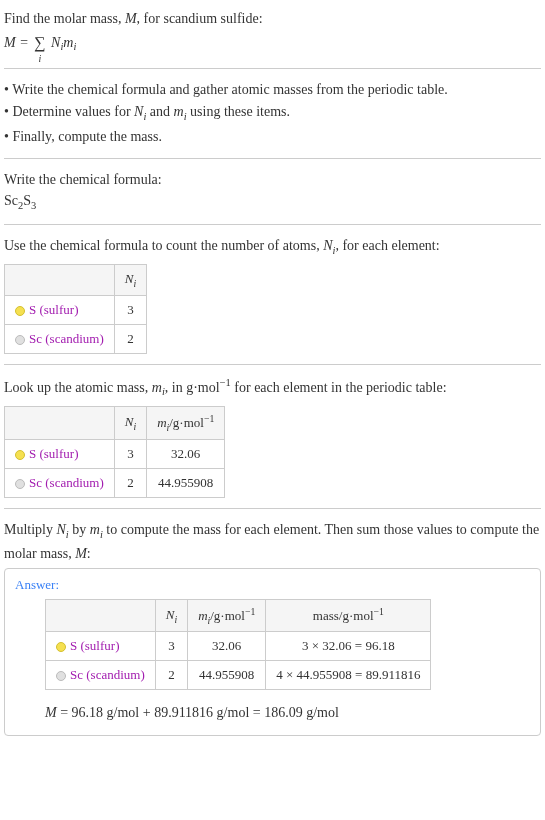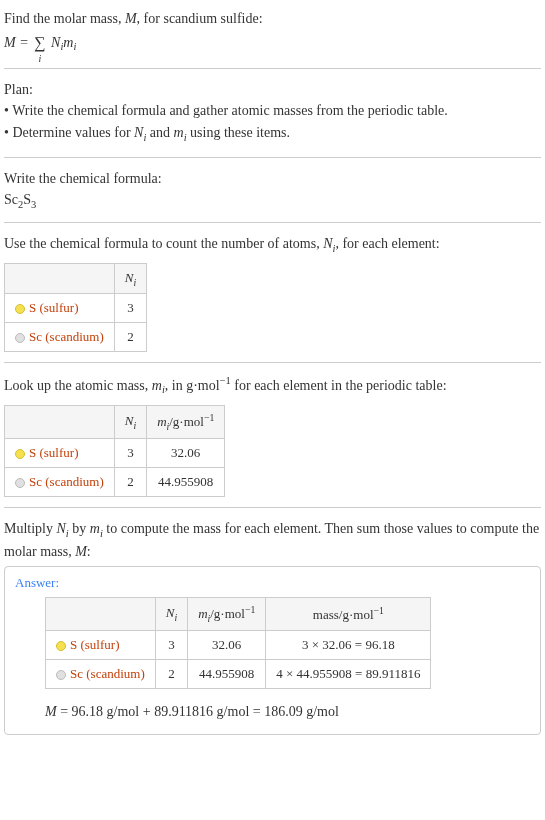--- a/index.html
+++ b/index.html
@@ -53,21 +53,21 @@
       border: 1px solid #ccc;
       padding: 6px 10px;
       font-weight: normal;
       text-align: left;
       font-size: 13px;
     }
     th {
       background: #f5f5f5;
     }
     .element-cell {
-      color: #c2410c;
+      color: #a21caf;
     }
     .dot {
       display: inline-block;
       width: 10px;
       height: 10px;
       border-radius: 50%;
       margin-right: 4px;
       vertical-align: middle;
     }
     .dot-yellow {
@@ -124,25 +124,25 @@
   </div>
   <div class="formula-line">
     <span class="italic">M</span><span> = </span><span class="bigsum"><span class="sigma">∑</span><span class="under">i</span></span>
     <span class="italic">N</span><span class="sub italic">i</span><span class="italic">m</span><span class="sub italic">i</span>
   </div>
 </div>
 
 <hr class="divider">
 
 <div class="section">
-  <div class="text-line">Plan:</div>
   <div class="bullet-line">• Write the chemical formula and gather atomic masses from the periodic table.</div>
   <div class="bullet-line">
     <span>• Determine values for </span><span class="italic">N</span><span class="sub italic">i</span><span> and </span><span class="italic">m</span><span class="sub italic">i</span><span> using these items.</span>
   </div>
+  <div class="bullet-line">• Finally, compute the mass.</div>
 </div>
 
 <hr class="divider">
 
 <div class="section">
   <div class="text-line">Write the chemical formula:</div>
   <div class="text-line">
     <span>Sc</span><span class="sub">2</span><span>S</span><span class="sub">3</span>
   </div>
 </div>

